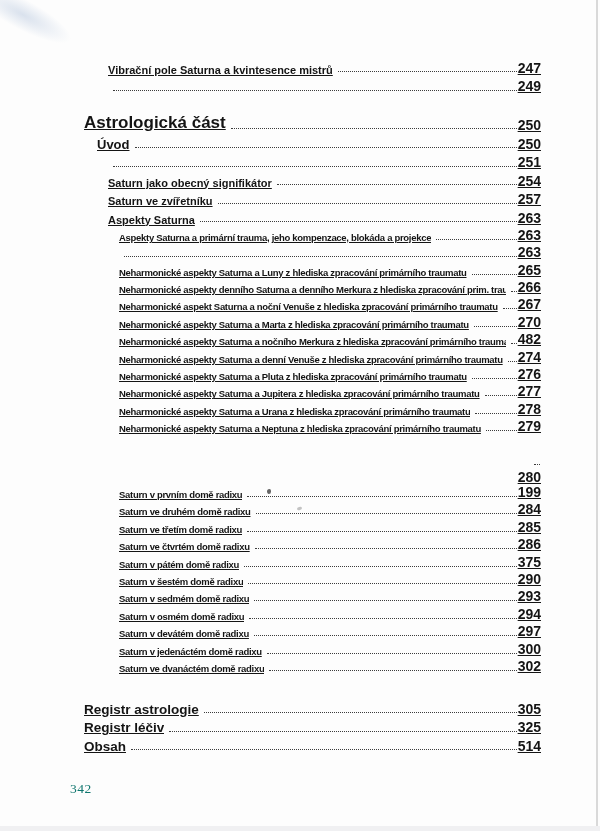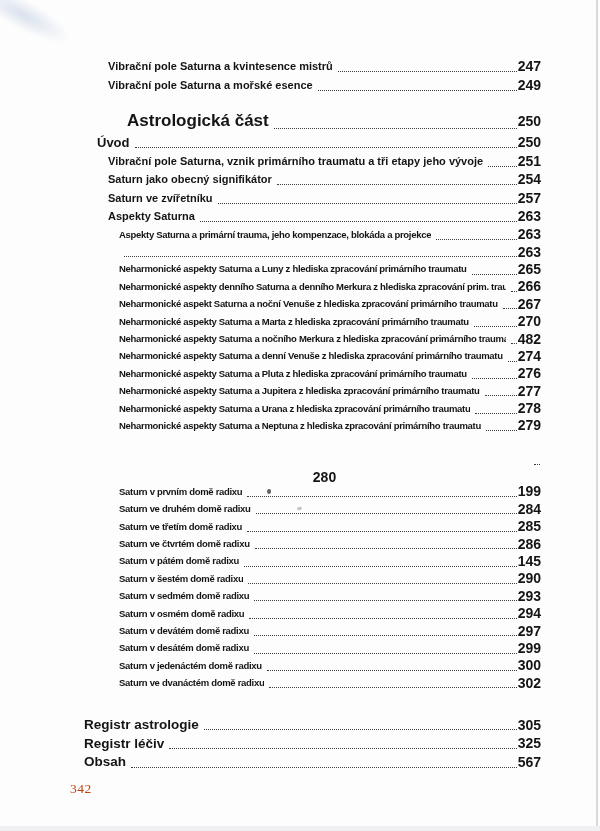--- a/index.html
+++ b/index.html
@@ -53,23 +53,24 @@
   }
   
   .toc {
     position: absolute;
     left: 84px; top: 0;
     width: 457px;
     padding-top: 57px;
   }
   .row {
     display: flex;
-    align-items: center;
+    align-items: flex-end;
     white-space: nowrap;
     font-weight: 700;
+    text-decoration: underline;
   }
   .row .t { flex: 0 1 auto; overflow: hidden; }
   .row .leader {
     flex: 1 1 6px;
     min-width: 6px;
     border-bottom: 1.6px dotted var(--leader);
     align-self: flex-end;
     margin: 0 1px 3.5px 5px;
   }
   .row .pg {
@@ -78,60 +79,58 @@
     font-weight: 700;
     letter-spacing: 0;
   }
   .l1  { height: 24px;  font-size: 17px; }
   .l1b { height: 18.6px; font-size: 13.5px; }
   .l2  { height: 18.5px; font-size: 13px; padding-left: 13px; }
   .l3  { height: 18.5px; font-size: 11px; padding-left: 24px; }
   .l4  { height: 17.4px; font-size: 9.5px; letter-spacing: -0.3px; padding-left: 35px; }
   .l1 .leader  { margin-bottom: 4.5px; }
   .l4 .leader  { margin-bottom: 3px; border-bottom-width: 1.4px; }
-  .gap-m { margin-top: 15px; margin-left: 43px; }
+  .gap-m { margin-top: 15px; }
   .gap-l { margin-top: 30px; flex-direction: column; }
   .gap-r { margin-top: 24px; }
   .footer-num {
     position: absolute;
     left: 70px; top: 781px;
     font-family: "Liberation Serif", serif;
     font-size: 13.5px;
-    color: #c2410c;
+    color: #0f766e;
     letter-spacing: 0.5px;
   }
 </style>
 </head>
 <body>
 
 <div class="page">
   <div class="smudge"></div>
   <div class="toc" id="toc">
       <div class="row l3">
         <span class="t">Vibrační pole Saturna a kvintesence mistrů</span>
         <span class="leader"></span>
         <span class="pg">247</span>
       </div>
       <div class="row l3">
-        <span class="t">Vibrační pole Saturna a mořské esence</span>
         <span class="leader"></span>
         <span class="pg">249</span>
       </div>
       <div class="row l1 gap-m">
         <span class="t">Astrologická část</span>
         <span class="leader"></span>
         <span class="pg">250</span>
       </div>
       <div class="row l2">
         <span class="t">Úvod</span>
         <span class="leader"></span>
         <span class="pg">250</span>
       </div>
       <div class="row l3">
-        <span class="t">Vibrační pole Saturna, vznik primárního traumatu a tři etapy jeho vývoje</span>
         <span class="leader"></span>
         <span class="pg">251</span>
       </div>
       <div class="row l3">
         <span class="t">Saturn jako obecný signifikátor</span>
         <span class="leader"></span>
         <span class="pg">254</span>
       </div>
       <div class="row l3">
         <span class="t">Saturn ve zvířetníku</span>
@@ -223,46 +222,41 @@
         <span class="pg">285</span>
       </div>
       <div class="row l4">
         <span class="t">Saturn ve čtvrtém domě radixu</span>
         <span class="leader"></span>
         <span class="pg">286</span>
       </div>
       <div class="row l4">
         <span class="t">Saturn v pátém domě radixu</span>
         <span class="leader"></span>
-        <span class="pg">145</span>
+        <span class="pg">375</span>
       </div>
       <div class="row l4">
         <span class="t">Saturn v šestém domě radixu</span>
         <span class="leader"></span>
         <span class="pg">290</span>
       </div>
       <div class="row l4">
         <span class="t">Saturn v sedmém domě radixu</span>
         <span class="leader"></span>
         <span class="pg">293</span>
       </div>
       <div class="row l4">
         <span class="t">Saturn v osmém domě radixu</span>
         <span class="leader"></span>
         <span class="pg">294</span>
       </div>
       <div class="row l4">
         <span class="t">Saturn v devátém domě radixu</span>
         <span class="leader"></span>
         <span class="pg">297</span>
-      </div>
-      <div class="row l4">
-        <span class="t">Saturn v desátém domě radixu</span>
-        <span class="leader"></span>
-        <span class="pg">299</span>
       </div>
       <div class="row l4">
         <span class="t">Saturn v jedenáctém domě radixu</span>
         <span class="leader"></span>
         <span class="pg">300</span>
       </div>
       <div class="row l4">
         <span class="t">Saturn ve dvanáctém domě radixu</span>
         <span class="leader"></span>
         <span class="pg">302</span>
@@ -273,21 +267,21 @@
         <span class="pg">305</span>
       </div>
       <div class="row l1b">
         <span class="t">Registr léčiv</span>
         <span class="leader"></span>
         <span class="pg">325</span>
       </div>
       <div class="row l1b">
         <span class="t">Obsah</span>
         <span class="leader"></span>
-        <span class="pg">567</span>
+        <span class="pg">514</span>
       </div>
     </div>
   <div class="speck"></div>
   <div class="speck2"></div>
   <div class="footer-num">342</div>
   <div class="edge-right"></div>
   <div class="edge-bottom"></div>
 </div>
 
 </body></html>

